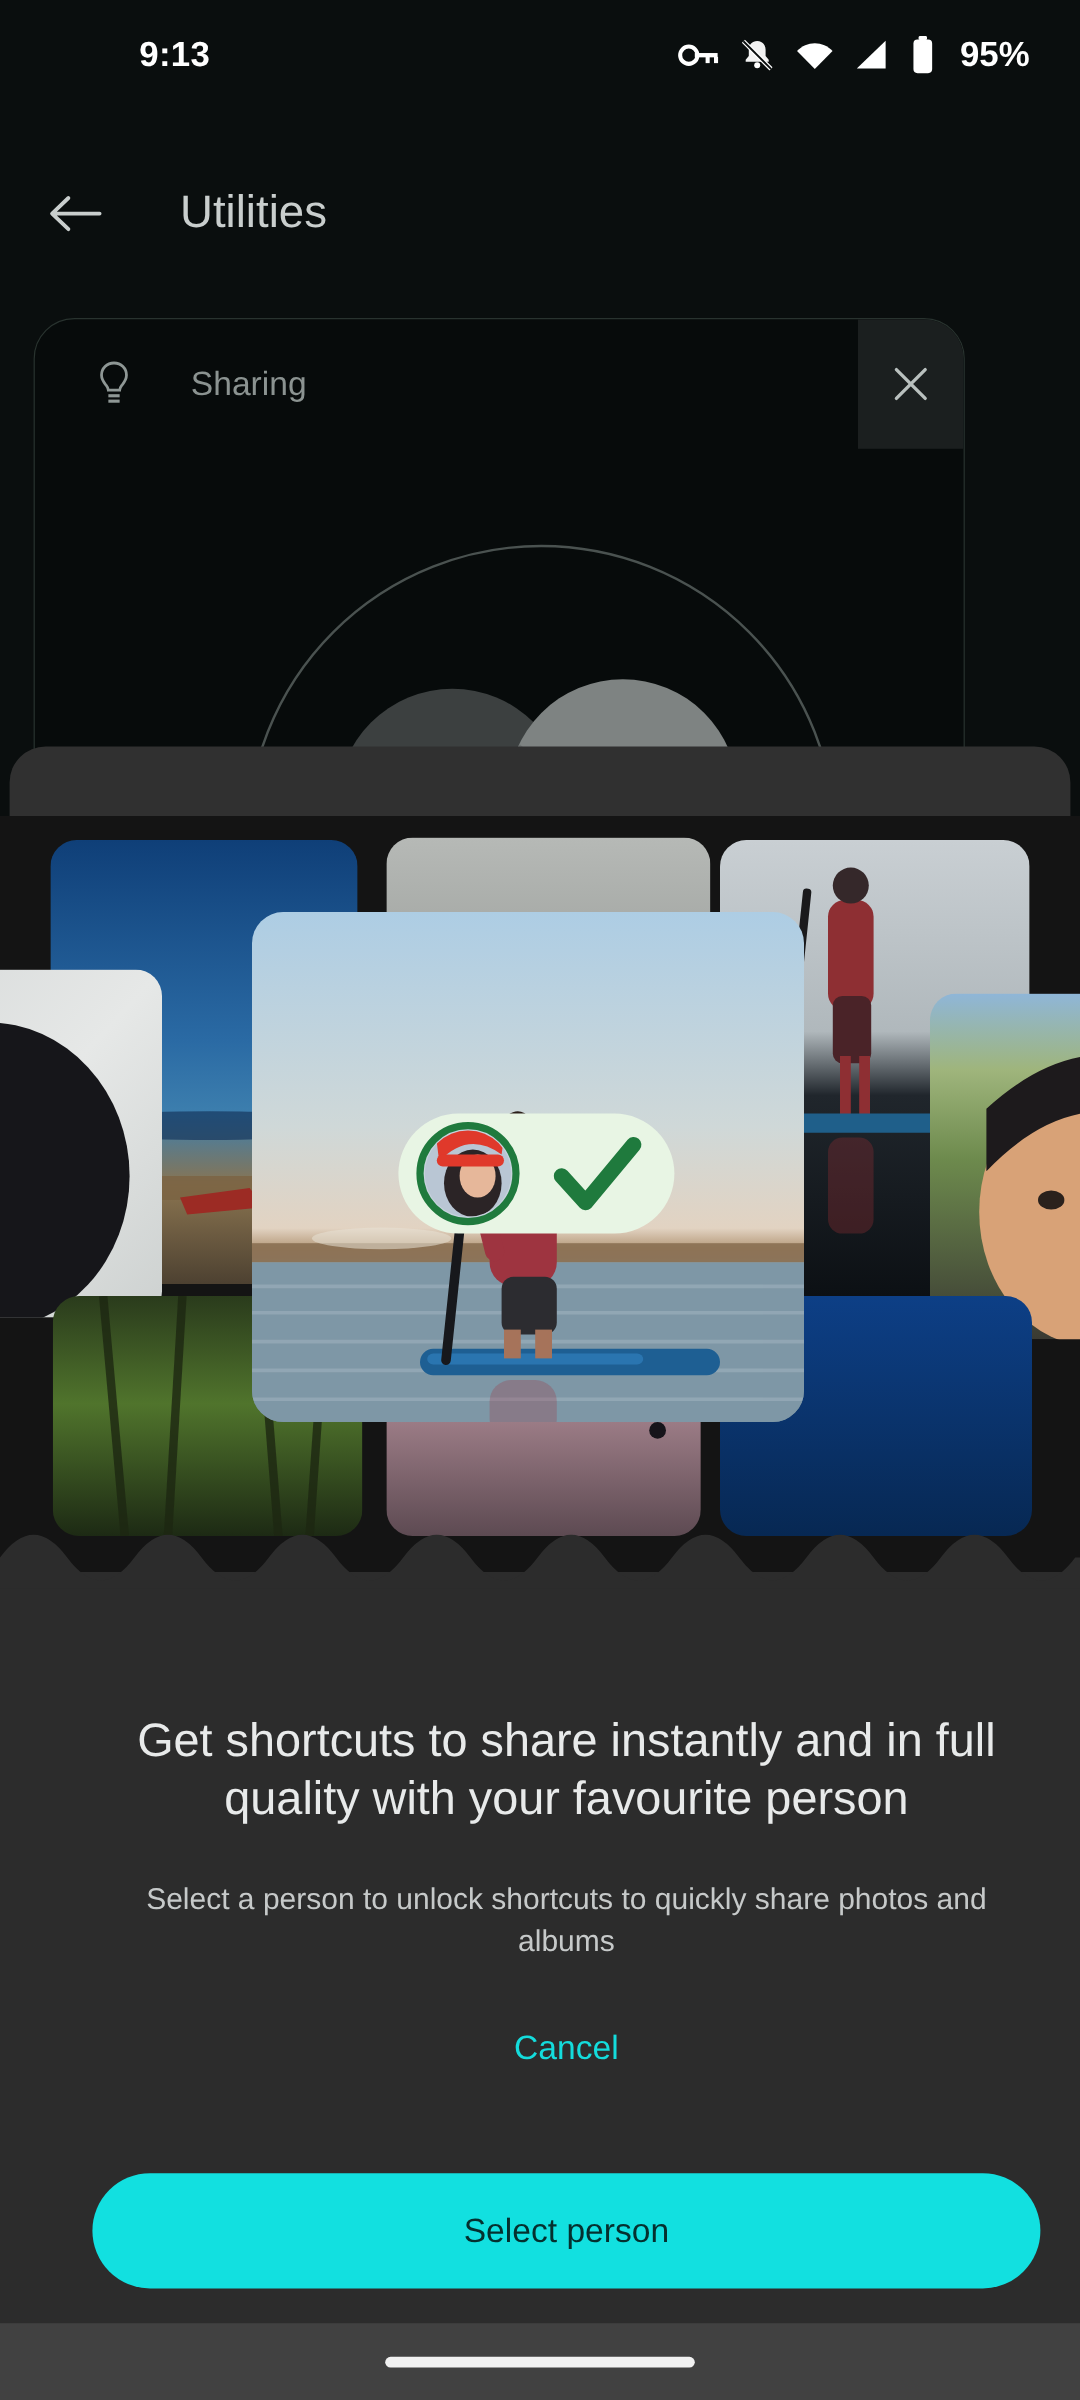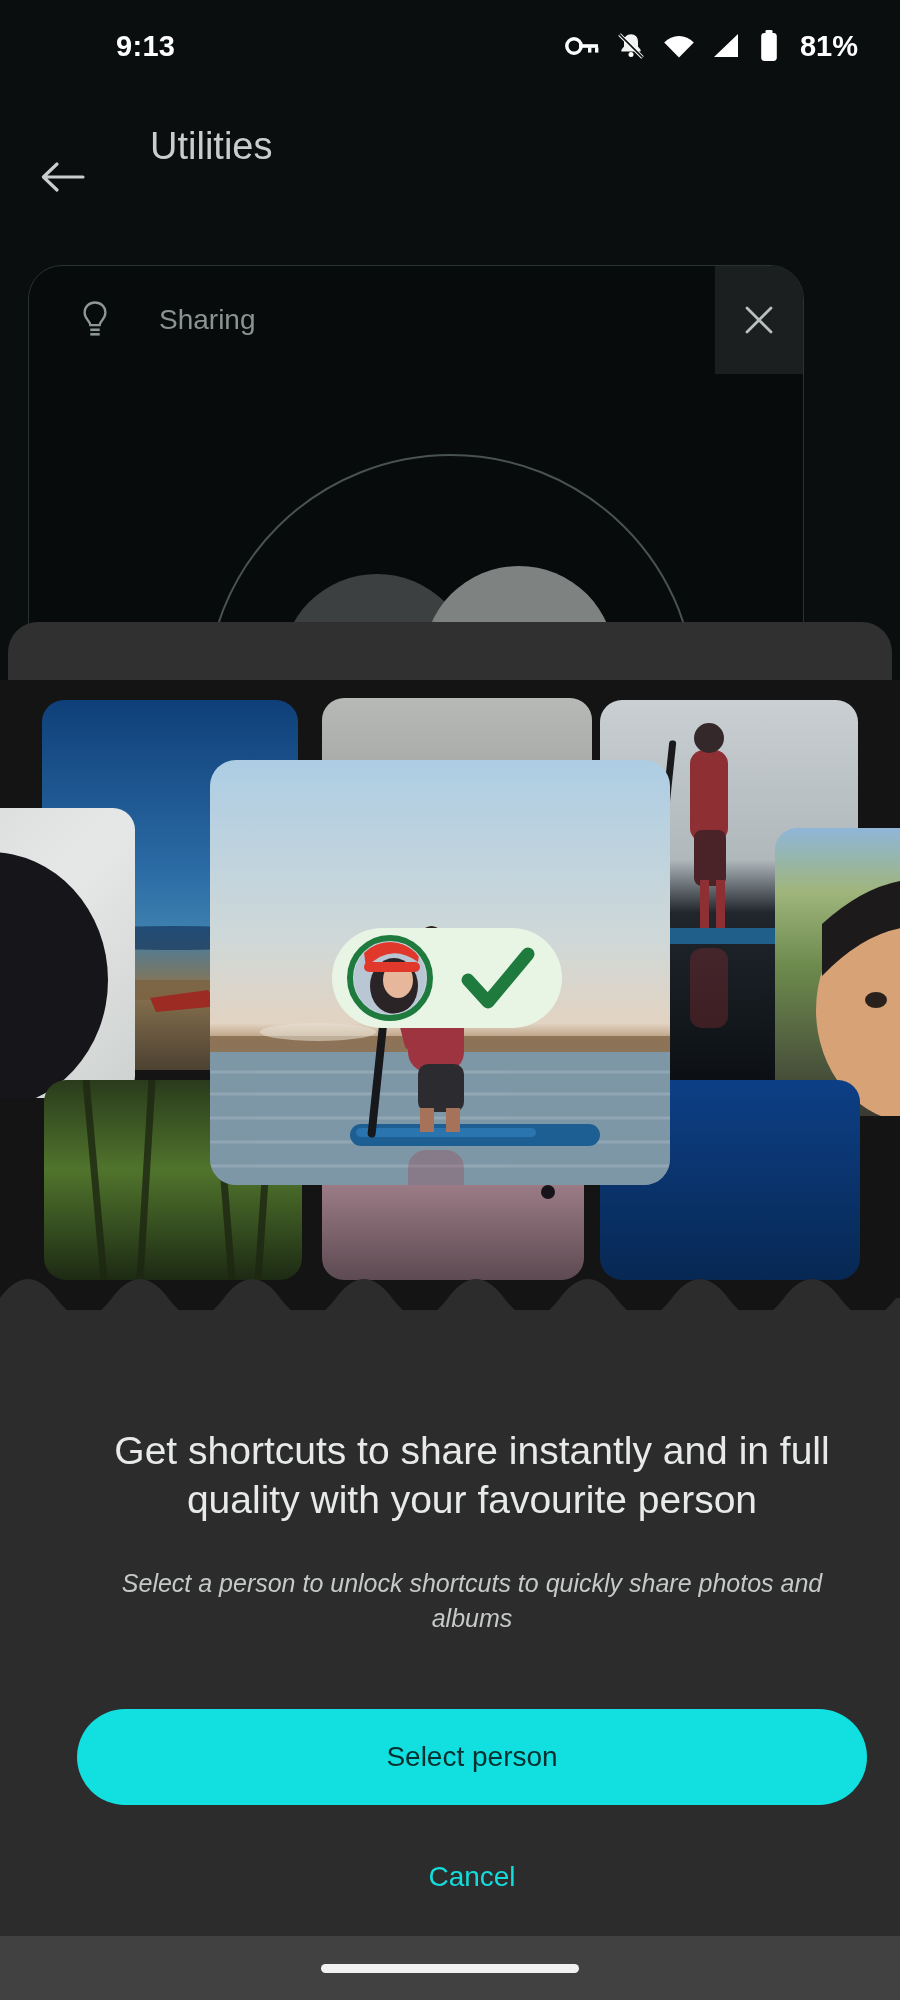--- a/index.html
+++ b/index.html
@@ -18,21 +18,21 @@
     padding:0 42px 0 116px; color:#ffffff; z-index:60;
   }
   #status-time { font-size:29px; font-weight:700; letter-spacing:.3px; }
   #status-icons { display:flex; align-items:center; gap:17px; }
   .sicon { display:block; }
   #battery-pct { font-size:29px; font-weight:700; margin-left:4px; }
 
   
   #appbar {
     position:absolute; top:125px; left:0; width:896px; height:105px;
-    display:flex; align-items:flex-start; z-index:55;
+    display:flex; align-items:center; z-index:55;
   }
   #back-btn { width:104px; height:104px; display:flex; align-items:center; justify-content:center; margin-left:10px; }
   #page-title { font-size:38px; color:#c9cecd; margin-left:36px; font-weight:400; }
 
   
   #tip-card {
     position:absolute; left:28px; top:265px; width:776px; height:420px;
     border:1.4px solid #29332f; border-radius:34px;
     background:#070b0b; overflow:hidden; z-index:20;
   }
@@ -66,21 +66,21 @@
     display:flex; flex-direction:column; align-items:center;
     padding-top:116px;
     padding-left:44px;
   }
   #sheet-title {
     width:790px; text-align:center; font-size:39px; line-height:1.26;
     color:#e8eaea; font-weight:400;
   }
   #sheet-subtitle {
     width:760px; text-align:center; font-size:25px; line-height:1.37;
-    color:#c6c9c9; margin-top:42px; font-weight:400;font-style:italic;
+    color:#c6c9c9; margin-top:42px; font-weight:400;
   }
   #primary-btn {
     width:790px; height:96px; margin-top:74px; border:none; cursor:pointer;
     border-radius:48px; background:#12e0e0; color:#05302f;
     font-size:28px; font-family:"Liberation Sans", sans-serif;
     display:flex; align-items:center; justify-content:center;
   }
   #cancel-btn {
     margin-top:42px; background:none; border:none; cursor:pointer;
     color:#14dcdc; font-size:28px; font-family:"Liberation Sans", sans-serif;
@@ -120,21 +120,21 @@
       </svg>
 
       <svg class="sicon" width="30" height="26" viewBox="0 0 30 26">
         <path d="M2 24 26 1v23H2z" fill="#fff"></path>
       </svg>
 
       <svg class="sicon" width="20" height="32" viewBox="0 0 20 32">
         <rect x="6.5" y="0" width="7" height="3.4" rx="1.2" fill="#fff"></rect>
         <rect x="2.2" y="3" width="15.6" height="28" rx="3.4" fill="#fff"></rect>
       </svg>
-      <div id="battery-pct">81%</div>
+      <div id="battery-pct">95%</div>
     </div>
   </div>
 
   <div id="appbar">
     <div id="back-btn">
       <svg width="46" height="40" viewBox="0 0 46 40">
         <path d="M44 20H5M18 7 4.4 20 18 33" fill="none" stroke="#c9cecd" stroke-width="3.2" stroke-linecap="round" stroke-linejoin="round"></path>
       </svg>
     </div>
     <div id="page-title">Utilities</div>
@@ -384,21 +384,21 @@
     <svg id="wave" viewBox="0 0 900 60" preserveAspectRatio="none">
       <path d="M0 60 L0 34
                Q 28 -4 56 34 T 112 34 T 168 34 T 224 34 T 280 34 T 336 34 T 392 34
                T 448 34 T 504 34 T 560 34 T 616 34 T 672 34 T 728 34 T 784 34
                T 840 34 T 896 34 L 900 34 L900 60 Z" fill="#2c2c2c"></path>
     </svg>
 
     <div id="sheet-body">
       <div id="sheet-title">Get shortcuts to share instantly and in full quality with your favourite person</div>
       <div id="sheet-subtitle">Select a person to unlock shortcuts to quickly share photos and albums</div>
+      <button id="cancel-btn">Cancel</button>
       <button id="primary-btn">Select person</button>
-      <button id="cancel-btn">Cancel</button>
     </div>
   </div>
 
   <div id="navbar">
     <div id="nav-pill"></div>
   </div>
 </div>
 
 </body></html>

